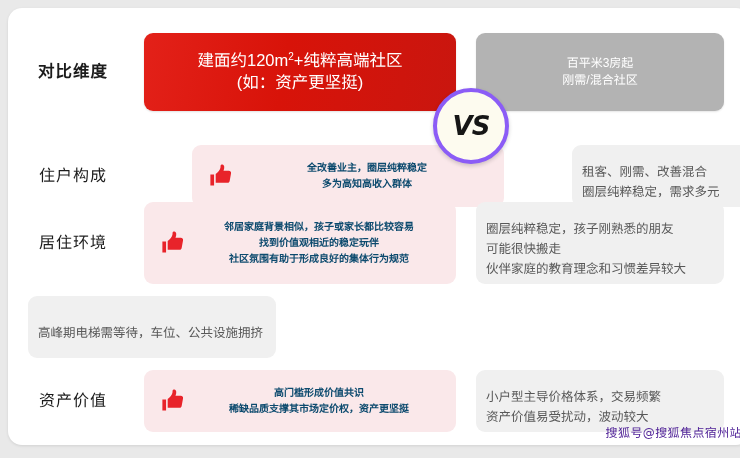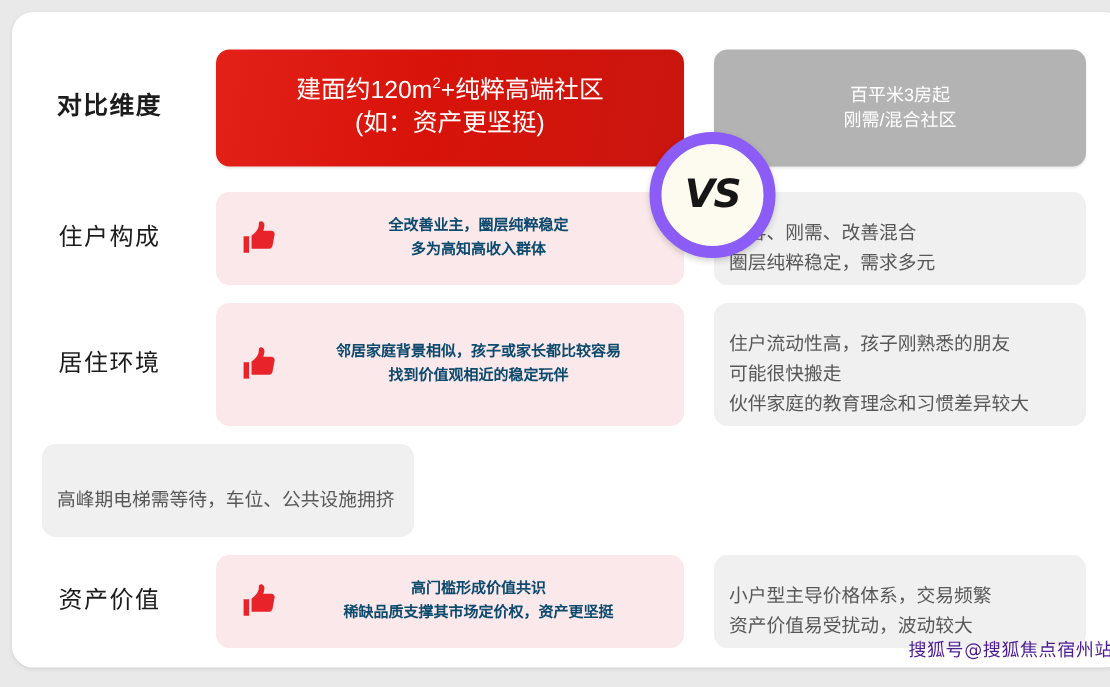--- a/index.html
+++ b/index.html
@@ -111,21 +111,21 @@
 
   
   .vs-badge {
     position: absolute;
     left: 425px;
     top: 80px;
     width: 68px;
     height: 68px;
     border-radius: 50%;
     background: #fdfbef;
-    border: 8px solid #8b5cf6;
+    border: 4px solid #8b5cf6;
     box-shadow: 0 2px 4px rgba(0,0,0,0.18);
     display: flex;
     align-items: center;
     justify-content: center;
     z-index: 20;
   }
   .vs-badge span {
     font-size: 26px;
     font-weight: bold;
     color: #161616;
@@ -179,21 +179,21 @@
     width: 100%;
     padding: 0 10px;
     box-sizing: border-box;
     text-align: left;
     color: #585858;
     font-size: 12.5px;
     line-height: 1.62;
     margin-top: 12px;
   }
 
-  .row1 { top: 120px;  height: 62px; }
+  .row1 { top: 137px;  height: 62px; gap: 48px; }
   .row2 { top: 194px;  height: 82px; }
   .row3 { top: 288px;  height: 62px; }
   .row4 { top: 362px;  height: 62px; }
 
   
   .watermark {
     position: absolute;
     right: 8px;
     bottom: 5px;
     font-size: 12px;
@@ -257,25 +257,26 @@
     <div class="row row2">
       <div class="label-cell">居住环境</div>
       <div class="cell cell-pro">
         <svg class="thumb-icon" viewBox="0 0 24 24" fill="#e8232a" aria-hidden="true">
           <path d="M2.2 10.6h3.4v10.1H2.2z"></path>
           <path d="M7.1 10.1c1.5-1 2.9-2.4 3.8-4 .6-1.1.7-2.3.7-3.4 0-.9.8-1.5 1.7-1.3.9.2 1.6 1 1.7 2 .1 1.3-.2 2.6-.7 3.8h4.9c1.3 0 2.3 1.1 2.1 2.3l-1.3 7c-.2 1-1.1 1.8-2.1 1.8H7.1z"></path>
         </svg>
         <div class="pro-text">
           <div>邻居家庭背景相似，孩子或家长都比较容易</div>
           <div>找到价值观相近的稳定玩伴</div>
+          <div>社区氛围有助于形成良好的集体行为规范</div>
         </div>
       </div>
       <div class="cell cell-con">
         <div class="con-text">
-          <div>住户流动性高，孩子刚熟悉的朋友</div>
+          <div>圈层纯粹稳定，孩子刚熟悉的朋友</div>
           <div>可能很快搬走</div>
           <div>伙伴家庭的教育理念和习惯差异较大</div>
         </div>
       </div>
     </div>
 
     <div class="row row3">
       <div class="cell cell-con">
         <div class="con-text">
           <div>高峰期电梯需等待，车位、公共设施拥挤</div>

